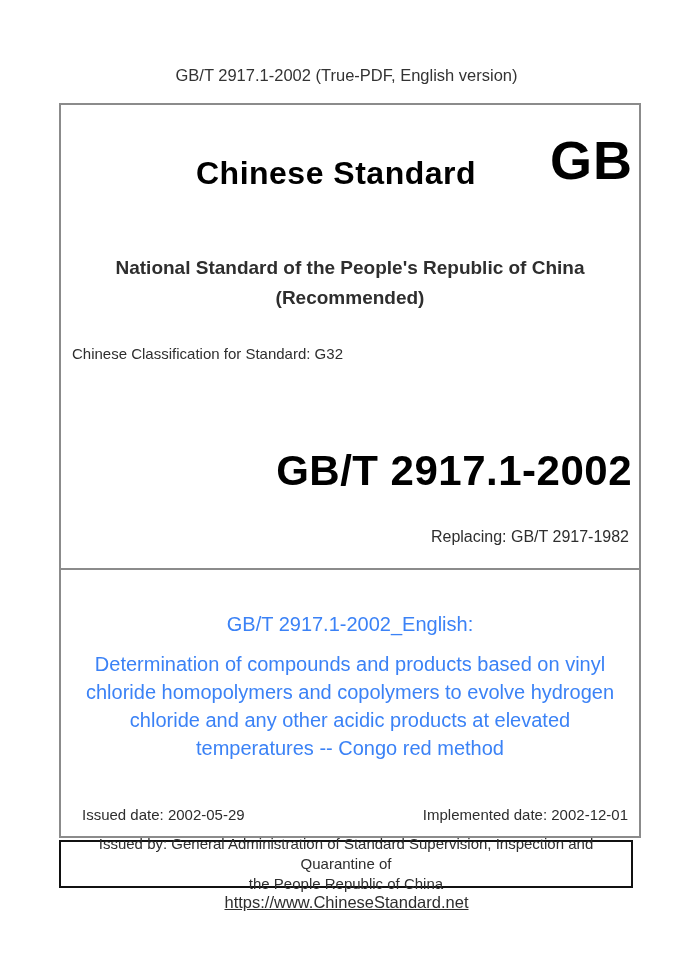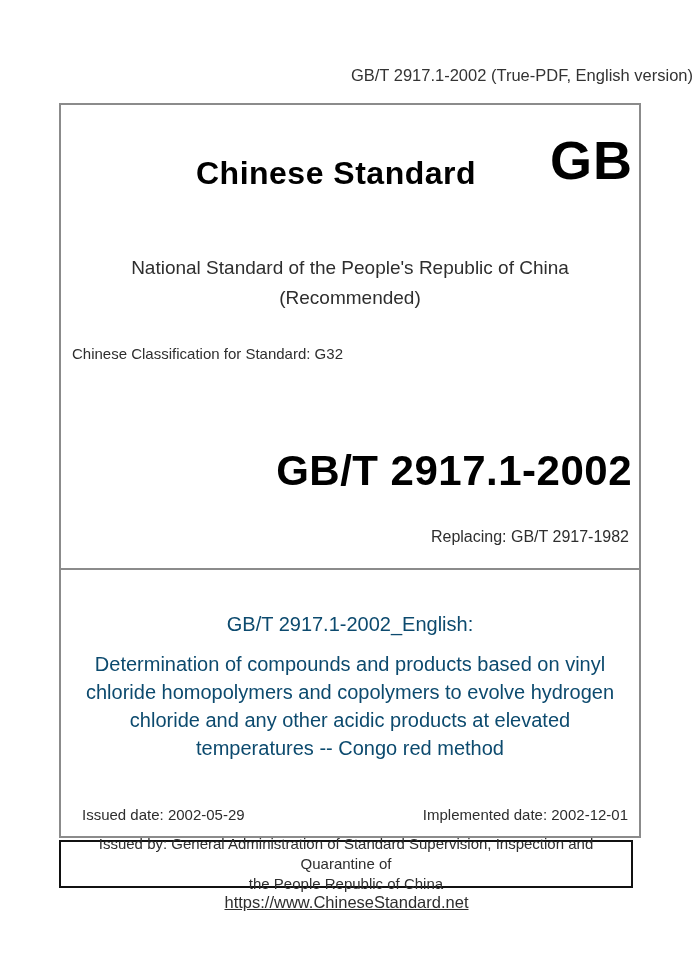--- a/index.html
+++ b/index.html
@@ -8,21 +8,21 @@
     width: 693px;
     height: 980px;
     position: relative;
     font-family: "Liberation Sans", "DejaVu Sans", sans-serif;
     color: #2e2e2e;
     overflow: hidden;
   }
   .page-header {
     position: absolute;
     top: 66px; left: 0; right: 0;
-    text-align: right;
+    text-align: center;
     font-size: 16.5px;
     color: #333333;
   }
   .cover-box {
     position: absolute;
     left: 59px; top: 103px;
     width: 582px; height: 735px;
     border: 2px solid #8b8b8b;
     background: #ffffff;
   }
@@ -44,20 +44,21 @@
     line-height: 1;
     letter-spacing: 1px;
   }
   .national-block {
     position: absolute;
     top: 148px; left: 0; right: 0;
     text-align: center;
     font-size: 19px;
     line-height: 30px;
     color: #2e2e2e;
+    font-weight: bold;
   }
   .classification {
     position: absolute;
     top: 240px; left: 11px;
     font-size: 15px;
     color: #2e2e2e;
   }
   .standard-code {
     position: absolute;
     top: 314px; right: 7px;
@@ -78,21 +79,21 @@
     top: 463px; left: 0; right: 0;
     height: 2px;
     background: #8b8b8b;
   }
   .english-block {
     position: absolute;
     top: 505px; left: 0; right: 0;
     text-align: center;
     font-size: 20px;
     line-height: 28px;
-    color: #0c4a6e;
+    color: #3b82f6;
   }
   .english-description { white-space: pre-line; margin-top: 12px; }
   .dates-row {
     position: absolute;
     top: 701px; left: 21px; right: 11px;
     display: flex;
     justify-content: space-between;
     font-size: 15px;
     color: #2e2e2e;
   }

